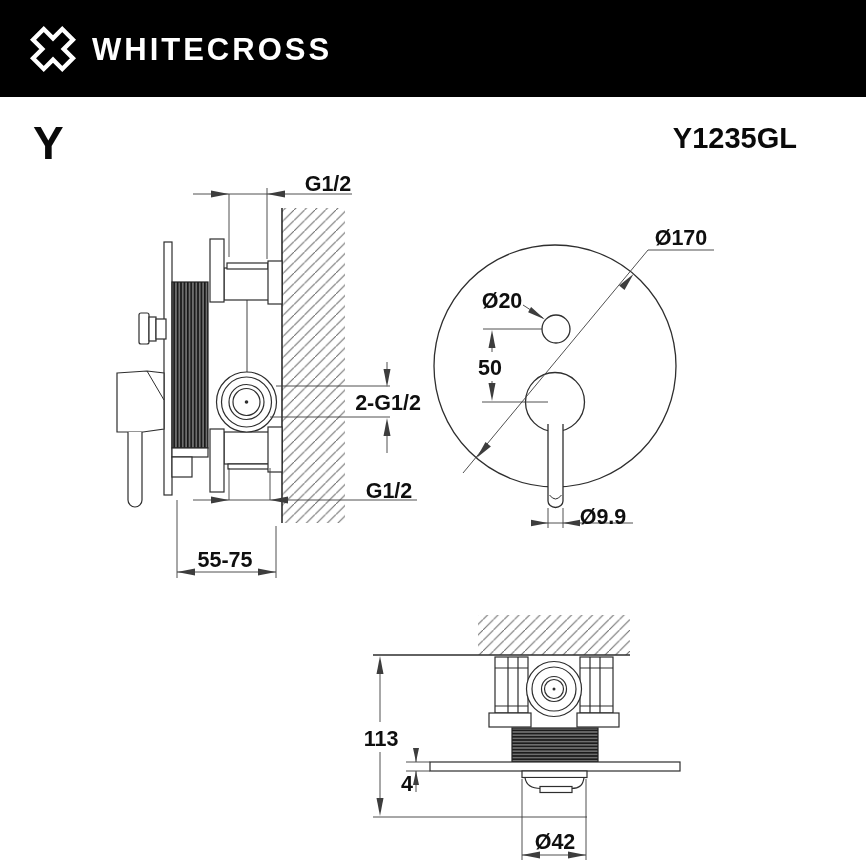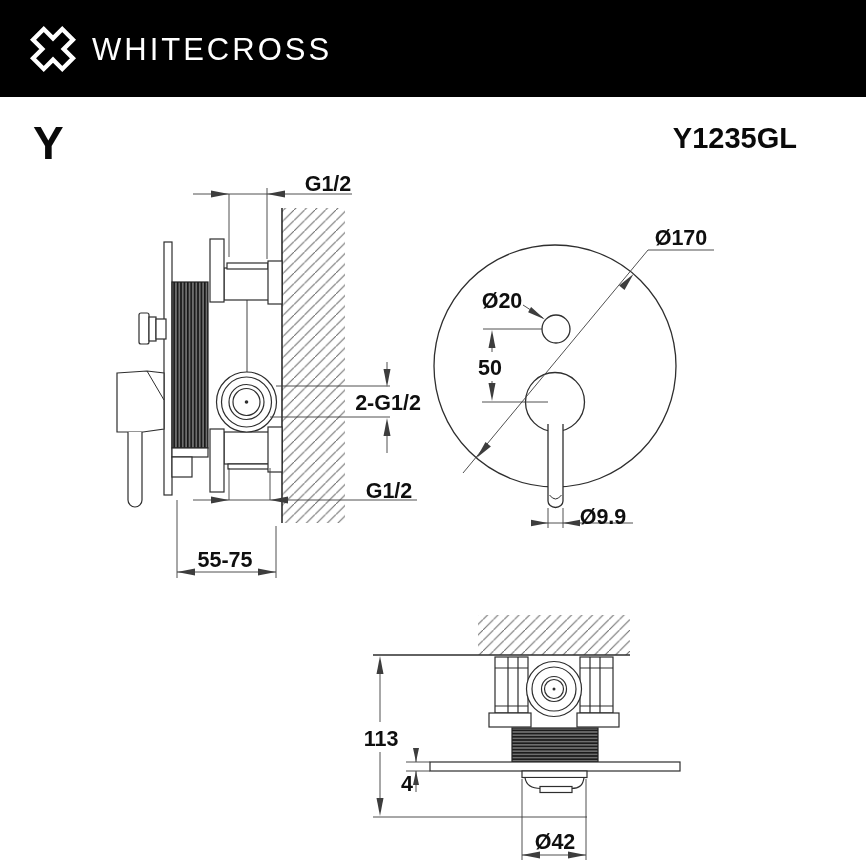--- a/index.html
+++ b/index.html
@@ -2,21 +2,21 @@
 <html><head>
 <meta charset="utf-8">
 <style>
   html,body{margin:0;padding:0;background:#e8e8e8;}
   #page{position:relative;width:866px;height:866px;background:#ffffff;overflow:hidden;
         font-family:"Liberation Sans","DejaVu Sans",sans-serif;}
   
   #header{position:absolute;left:0;top:0;width:866px;height:97px;background:#000000;
           display:flex;align-items:center;}
   #logo{margin-left:26px;width:54px;height:56px;flex:0 0 auto;}
-  #brand{color:#ffffff;font-weight:normal;font-size:31px;letter-spacing:3px;margin-left:12px;
+  #brand{color:#ffffff;font-weight:bold;font-size:31px;letter-spacing:3px;margin-left:12px;
          margin-top:2px;}
   
   .svgtext{font-family:"Liberation Sans","DejaVu Sans",sans-serif;}
   #drawing{position:absolute;left:0;top:97px;}
 </style>
 </head>
 <body>
 
 <div id="page">
 

